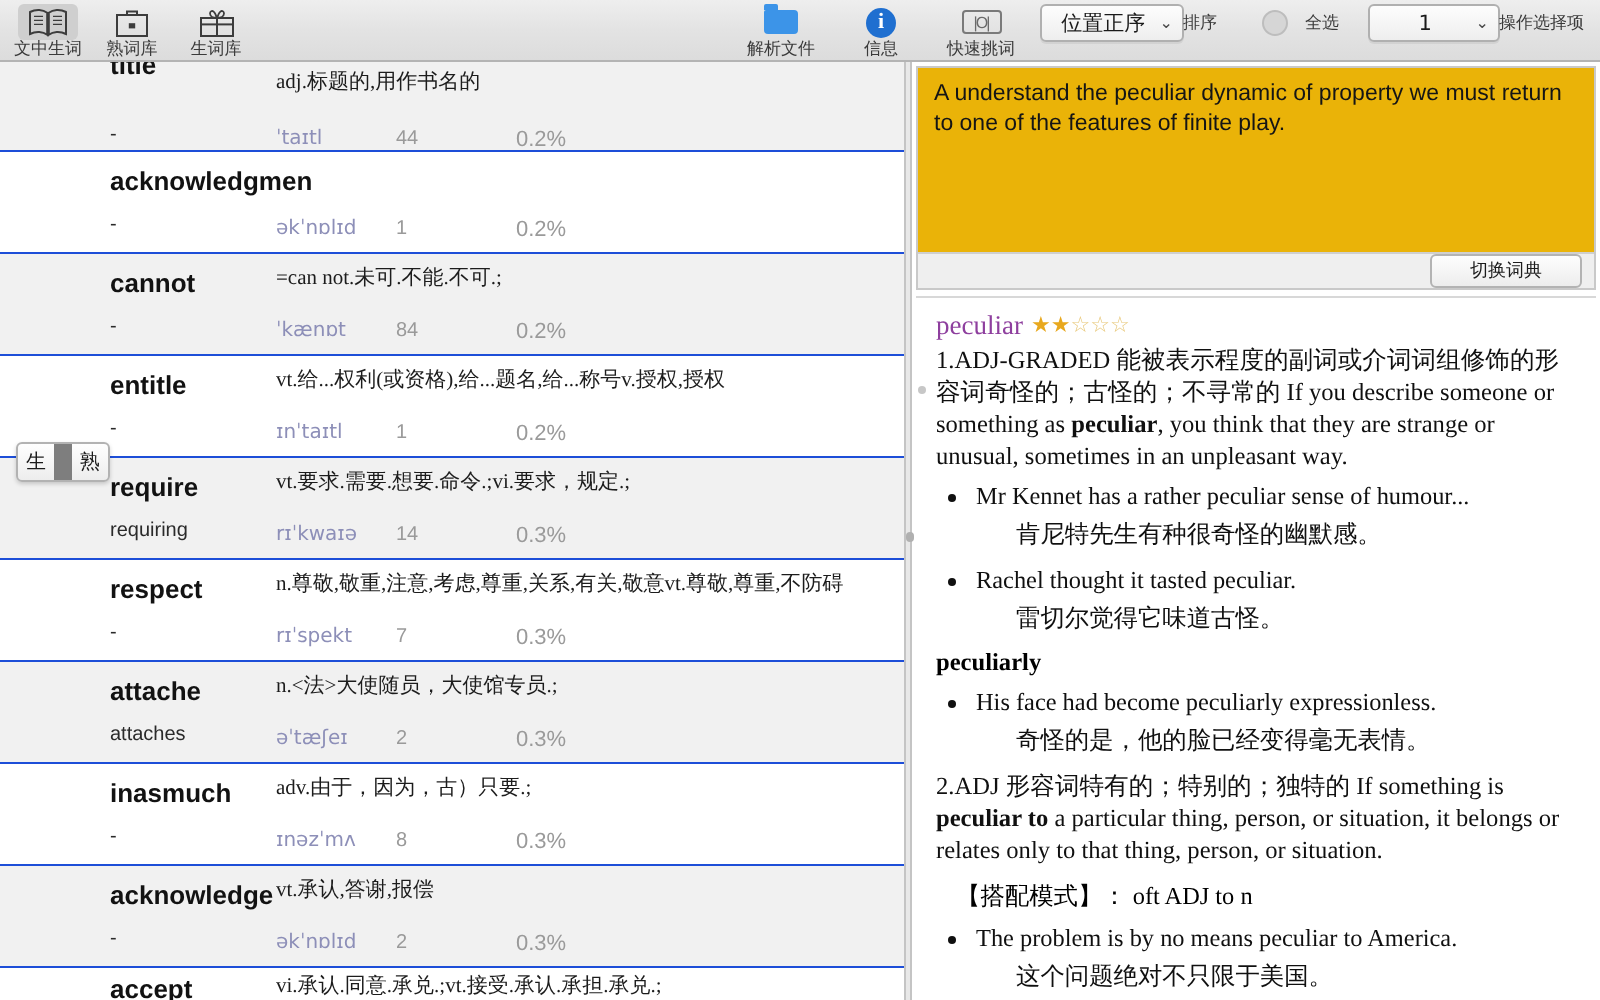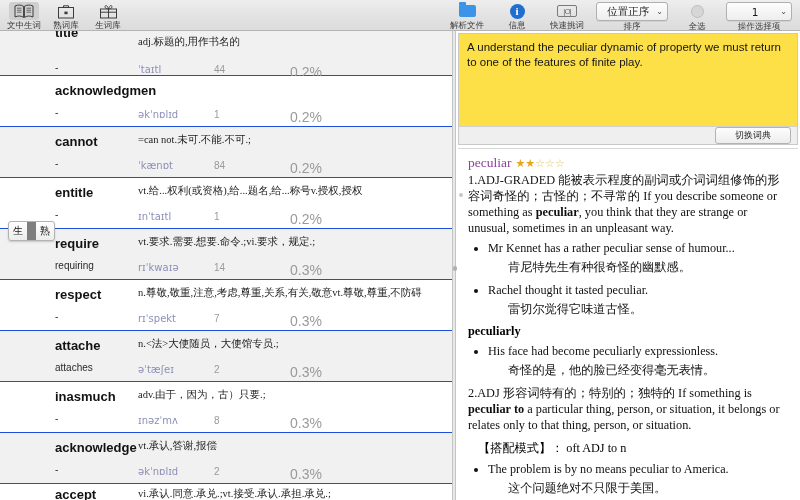--- a/index.html
+++ b/index.html
@@ -51,21 +51,21 @@
 
   .tb-select {
     height: 19px; min-width: 72px; border: 1px solid #b0b0b0; border-radius: 3px;
     background: linear-gradient(to bottom,#fdfdfd,#eeeeee);
     font-size: 10.5px; color: #1a1a1a; display: flex; align-items: center;
     padding: 0 4px 0 6px; font-family: "DejaVu Sans", sans-serif;
     box-shadow: 0 1px 0 rgba(0,0,0,0.06);
   }
   .tb-select .v { flex: 1; text-align: center; }
   .tb-select .caret { font-size: 8px; color: #4a4a4a; margin-left: 3px; }
-  .tb-col { display:flex; flex-direction:column; align-items:center; padding-top: 2px; }
+  .tb-col { display:flex; flex-direction:row; align-items:center; padding-top: 2px; }
 
   
   .body { flex: 1; display: flex; min-height: 0; }
 
   
   .left {
     width: 452px; flex: 0 0 452px; position: relative;
     background: #ffffff; overflow: hidden;
   }
   .wordrow {
@@ -88,24 +88,24 @@
     font-size: 10px; color: #2a2a2a;
   }
   .w-def {
     position: absolute; left: 138px; top: 6px; right: 6px;
     font-size: 10.5px; color: #1c1c1c; line-height: 13px;
     font-family: Liberation Serif, serif;
     white-space: nowrap; overflow: hidden;
   }
   .wordrow.first .w-def { top: 4px; }
   .wordrow.last .w-def { top: 3px; }
-  .w-meta { position: absolute; left: 138px; top: 33px; display: flex; gap: 16px; }
+  .w-meta { position: absolute; left: 138px; top: 33px; display: flex; }
   .w-phon { width: 60px; font-size: 10px; color: #8d8fb8; font-family: "DejaVu Sans", sans-serif; }
   .w-count { width: 60px; font-size: 10px; color: #9a9a9a; }
-  .w-pct { font-size: 14px; color: #9a9a9a; text-align: center; }
+  .w-pct { font-size: 11px; color: #9a9a9a; text-align: center; }
 
   
   .shu-toggle {
     position: absolute; left: 8px; top: 190px; z-index: 20;
     display: flex; align-items: stretch; height: 20px;
     border: 1px solid #b2b2b2; border-radius: 3px; overflow: hidden;
     background: linear-gradient(to bottom,#fefefe,#ededed);
     box-shadow: 0 1px 2px rgba(0,0,0,0.18);
   }
   .shu-toggle .seg { width: 18px; display:flex; align-items:center; justify-content:center;
@@ -114,21 +114,21 @@
 
   
   .vdiv { width: 4px; flex: 0 0 4px; background: #e8e8e8; border-left: 1px solid #c4c4c4; border-right: 1px solid #c4c4c4;
           position: relative; }
   .vdiv .grip { position:absolute; top: 235px; left: 0px; width: 4px; height: 5px; border-radius: 2px; background: #b0b0b0; }
 
   
   .right { flex: 1; display: flex; flex-direction: column; min-width: 0; background: #fff; }
 
   .ctx-box {
-    flex: 0 0 112px; background: #fde047; border: 1px solid #c9c9c9;
+    flex: 0 0 112px; background: #eab308; border: 1px solid #c9c9c9;
     margin: 2px 2px 0 2px; position: relative; overflow: hidden;
   }
   .ctx-text {
     padding: 6px 8px 0 8px; font-size: 11.5px; line-height: 15px; color: #151515;
     font-family: "Liberation Sans", sans-serif;
   }
   .ctx-footer {
     position: absolute; left: 0; right: 0; bottom: 0; height: 18px;
     background: #efefef; border-top: 1px solid #cfcfcf;
     display: flex; align-items: center; justify-content: flex-end; padding-right: 6px;

